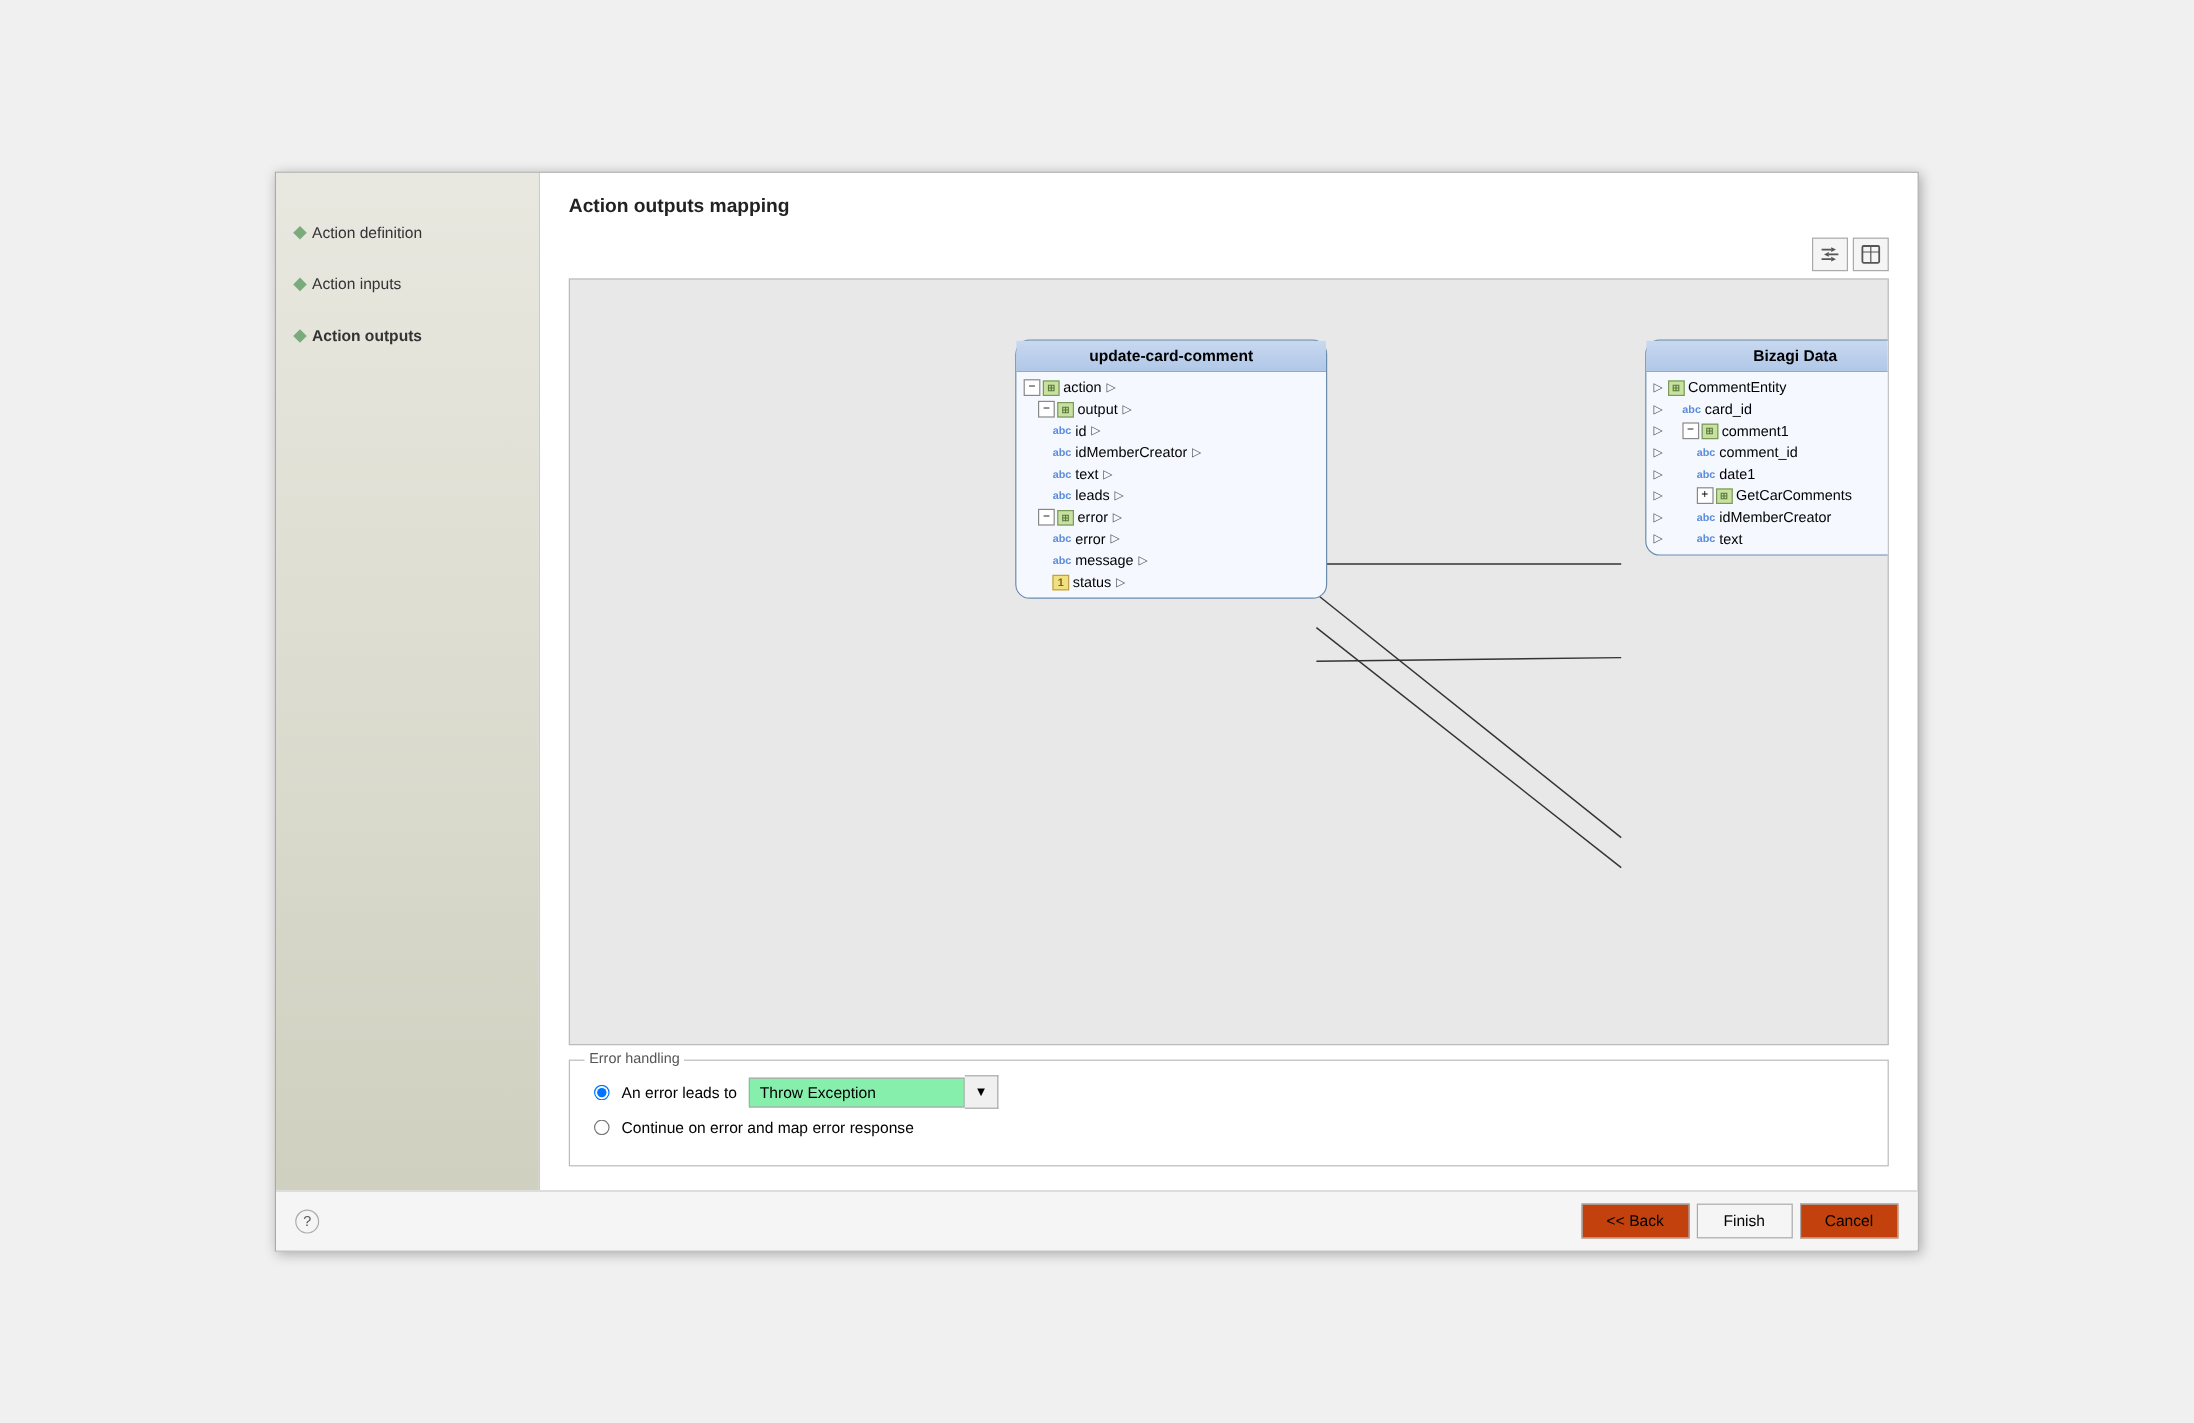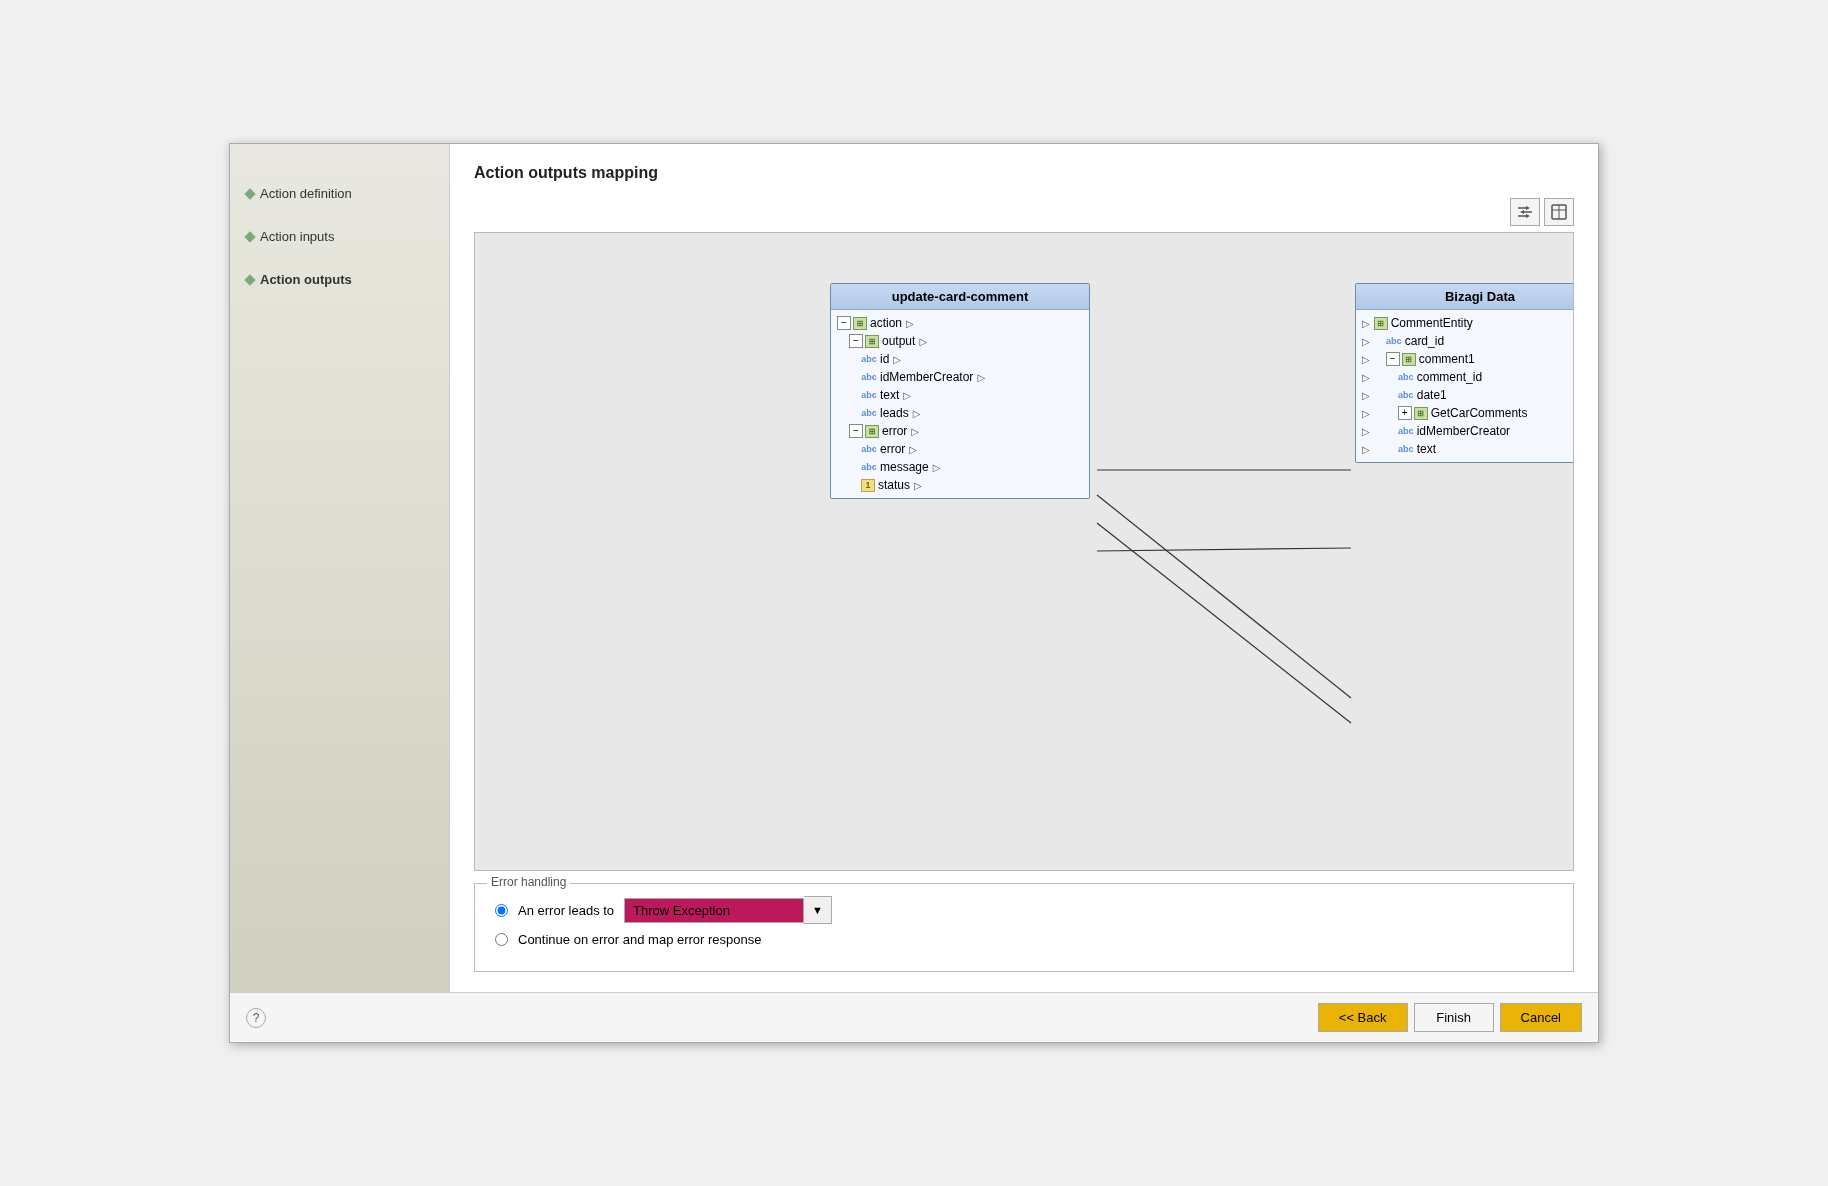--- a/index.html
+++ b/index.html
@@ -115,23 +115,24 @@
       margin-bottom: 12px;
     }
     .mapping-canvas {
       position: relative;
       width: 100%;
       height: 100%;
     }
     .node-box {
       position: absolute;
       border: 1px solid #6a8caf;
-      border-radius: 2px;
+      border-radius: 12px;
       background: #f5f8ff;
       min-width: 220px;
+      margin-left: 16px;
     }
     .node-header {
       background: linear-gradient(180deg, #c8d8f0 0%, #b0c8e8 100%);
       padding: 5px 10px;
       font-weight: bold;
       font-size: 13px;
       border-bottom: 1px solid #8aabcf;
       text-align: center;
     }
     .node-body {
@@ -238,21 +239,21 @@
     .radio-row input[type=radio] { margin: 0; }
     .error-dropdown {
       display: flex;
       align-items: center;
       gap: 0;
     }
     .error-select {
       border: 1px solid #aaa;
       padding: 4px 8px;
       font-size: 13px;
-      background: #be185d;
+      background: #86efac;
       min-width: 180px;
       appearance: none;
       -webkit-appearance: none;
     }
     .dropdown-arrow-btn {
       border: 1px solid #aaa;
       border-left: none;
       background: #f0f0f0;
       padding: 4px 8px;
       cursor: pointer;
@@ -283,21 +284,21 @@
       color: #555;
       cursor: pointer;
     }
     .footer-buttons {
       display: flex;
       gap: 6px;
     }
     .footer-btn {
       padding: 6px 20px;
       border: 1px solid #aaa;
-      background: #eab308;
+      background: #c2410c;
       cursor: pointer;
       font-size: 13px;
       min-width: 80px;
     }
     .footer-btn.primary {
       background: #f5f5f5;
     }
   </style>
 </head>
 <body>

